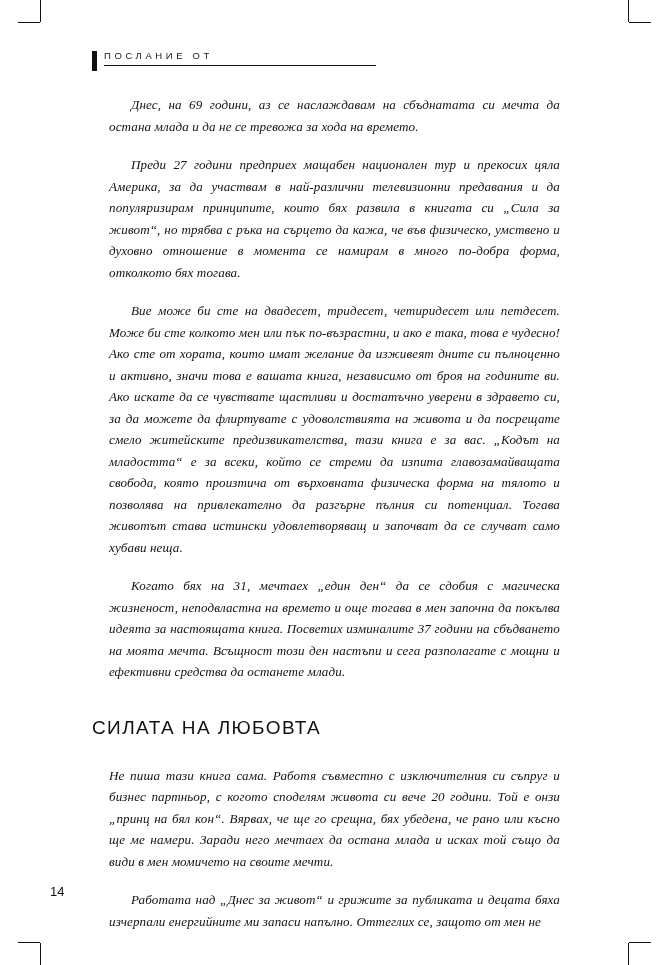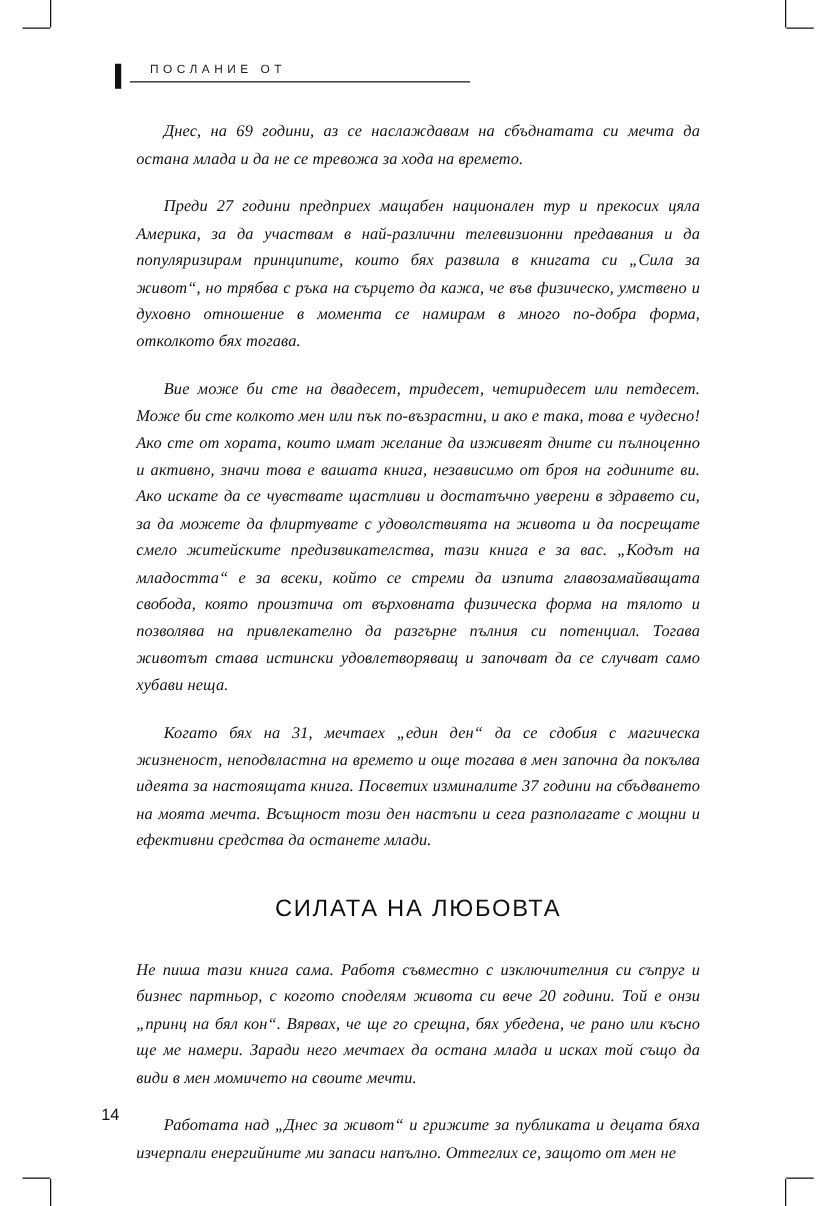--- a/index.html
+++ b/index.html
@@ -41,21 +41,21 @@
   .runhead {
     position: relative;
     margin-bottom: 28px;
   }
   .runhead-line1 {
     font-family: "Liberation Sans", sans-serif;
     font-size: 9.5px;
     letter-spacing: 3.6px;
     color: #1a1a1a;
     line-height: 12px;
-    padding-left: 28px;
+    padding-left: 12px;
   }
   .runhead-line2 {
     font-family: "Liberation Sans", sans-serif;
     font-size: 8px;
     letter-spacing: 3.2px;
     color: #1a1a1a;
     line-height: 12px;
     padding-left: 12px;
     margin-top: 2px;
   }
@@ -90,26 +90,25 @@
 
   h2.section-title {
     font-family: "Liberation Sans", sans-serif;
     font-style: normal;
     font-weight: 400;
     font-size: 19px;
     letter-spacing: 1.4px;
     color: #111111;
     margin: 34px 0 26px 0;
     text-indent: 0;
-    text-align: center;
   }
 
   .folio {
     position: absolute;
-    left: 81px;
+    left: 50px;
     top: 884px;
     font-family: "Liberation Sans", sans-serif;
     font-size: 13px;
     color: #111111;
   }
 </style>
 </head>
 <body>
 
 <div class="crop-mark cm-tl-h"></div>

